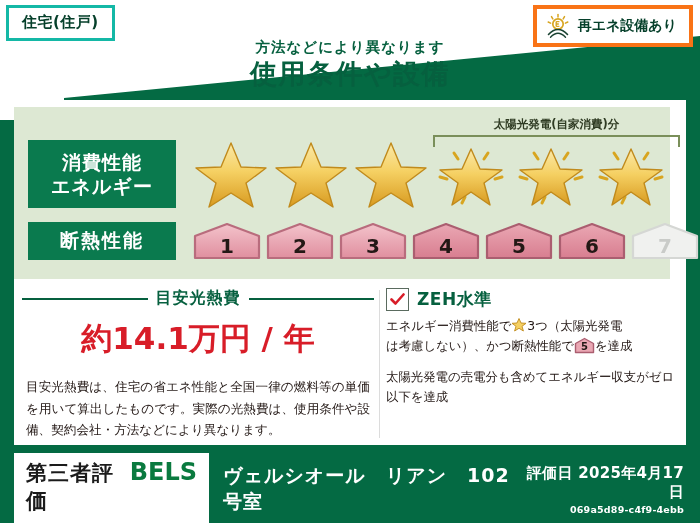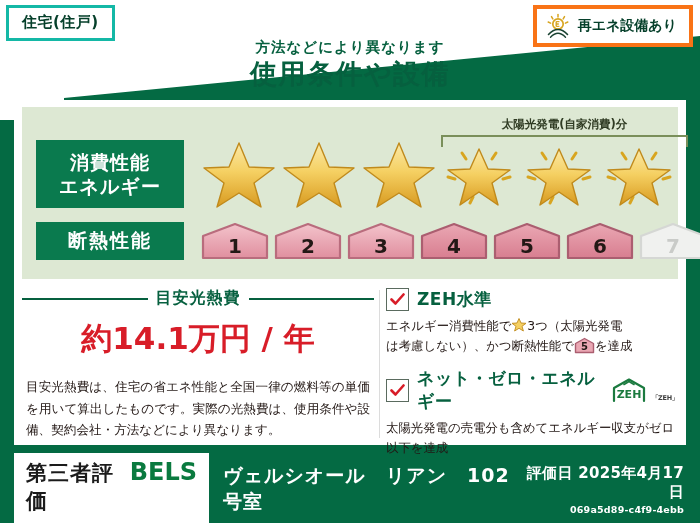--- a/index.html
+++ b/index.html
@@ -50,21 +50,21 @@
     margin-top:3px;line-height:1.05;
   }
   
   .card{
     position:absolute;left:14px;top:100px;
     width:672px;height:345px;
     background:#fff;z-index:4;
   }
   
   .perf{
-    position:absolute;left:8px;top:7px;width:656px;height:172px;
+    position:absolute;left:0;top:7px;width:656px;height:172px;
     background:#dde8d3;
   }
   .perf-row{position:absolute;display:flex;align-items:center;}
   .row-energy{left:14px;top:30px;}
   .row-insul{left:14px;top:114px;}
   .badge{
     background:#0a7a4e;color:#fff;font-weight:bold;
     display:flex;flex-direction:column;align-items:center;justify-content:center;
     text-align:center;
   }
@@ -352,36 +352,20 @@
           <span>エネルギー消費性能で</span><span class="inline-star"><svg viewBox="0 0 16 16">
                 <path d="M8 1.5 L10 6 L15 6.3 L11 9.3 L12.4 14 L8 11.3 L3.6 14 L5 9.3 L1 6.3 L6 6 Z" fill="#f5d062" stroke="#c08a1c" stroke-width=".9" stroke-linejoin="round"></path>
               </svg></span><span>3つ（太陽光発電</span><br>
           <span>は考慮しない）、かつ断熱性能で</span><span class="inline-house"><svg viewBox="0 0 21 17">
                 <path d="M1.5 15.5 V6.5 L10.5 1.5 L19.5 6.5 V15.5 Z" fill="#eaa7b3" stroke="#ab5e70" stroke-width="1.4" stroke-linejoin="round"></path>
               </svg><span class="n">5</span></span><span>を達成</span>
         </div>
       </div>
 
       <div class="zitem">
-        <div class="zhead">
-          <span class="chk">
-            <svg width="15" height="13" viewBox="0 0 15 13">
-                <path d="M1.5 6.5 L5.5 10.5 L13.5 1.5" fill="none" stroke="#d81d28" stroke-width="2.6" stroke-linecap="round" stroke-linejoin="round"></path>
-              </svg>
-          </span>
-          <span class="ztitle">ネット・ゼロ・エネルギー</span>
-          <span class="zeh-logo">
-            <svg width="42" height="26" viewBox="0 0 42 26">
-              <path d="M6 24 V11 L21 2.5 L36 11 V24" fill="none" stroke="#1b7a3f" stroke-width="2.2" stroke-linejoin="round" stroke-linecap="round"></path>
-              <path d="M16 7.5 L21 4.5 L26 7.5" fill="none" stroke="#1b7a3f" stroke-width="1.6" stroke-linecap="round"></path>
-              <text x="21" y="21" text-anchor="middle" font-family="DejaVu Sans, sans-serif" font-size="11" font-weight="bold" fill="#1b7a3f">ZEH</text>
-            </svg>
-            <span class="zeh-mini">「ZEH」</span>
-          </span>
-        </div>
         <div class="zdesc">太陽光発電の売電分も含めてエネルギー収支がゼロ以下を達成</div>
       </div>
 
     </div>
   </div>
 </div>
 
 <div class="footer">
   <div class="bels-badge">
     <span class="jp">第三者評価</span>

